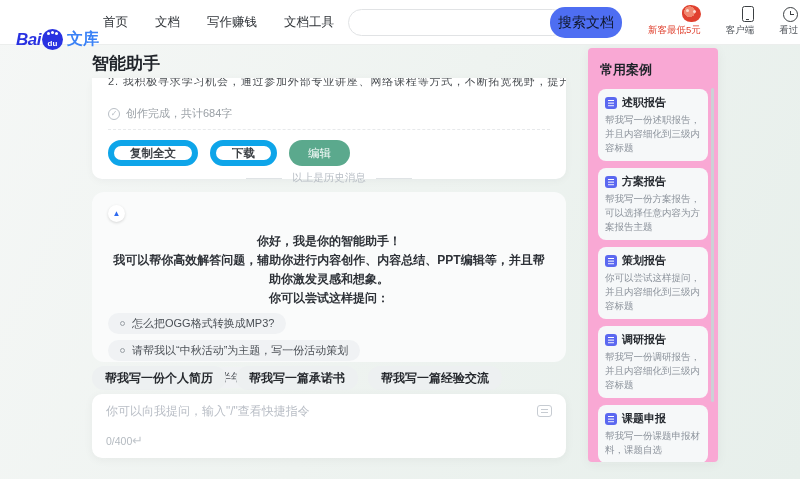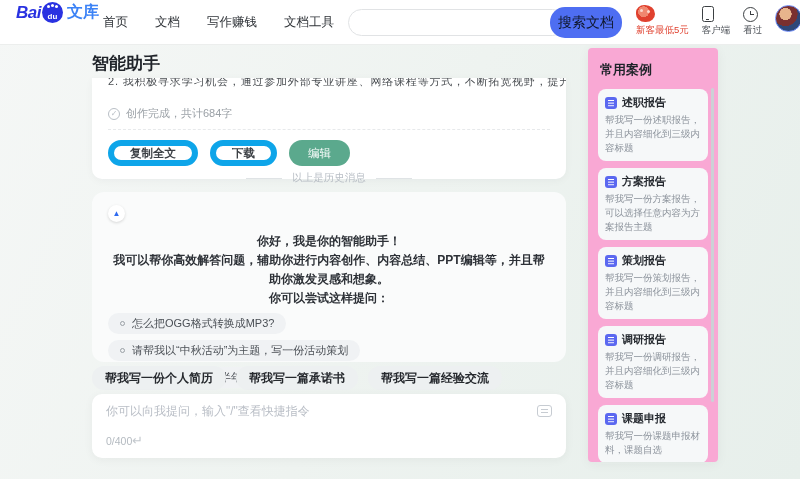--- a/index.html
+++ b/index.html
@@ -5,37 +5,37 @@
   * { box-sizing: border-box; margin: 0; padding: 0; }
   html,body { width:800px; height:479px; overflow:hidden; }
   body {
     font-family:"Liberation Sans","DejaVu Sans",sans-serif;
     background:linear-gradient(115deg,#f5f7f6 0%,#eef3f0 50%,#e7efeb 100%);
     position:relative; color:#333;
   }
   
   .header { position:absolute; top:0; left:0; width:800px; height:45px;
     background:#fff; border-bottom:1px solid #eceeed; z-index:10; }
-  .logo { position:absolute; left:16px; top:2px; display:flex; align-items:center; cursor:pointer; }
+  .logo { position:absolute; left:16px; top:29px; display:flex; align-items:center; cursor:pointer; }
   .logo-bai { color:#2932e1; font-weight:700; font-size:17px; font-style:italic; letter-spacing:-0.5px; }
   .logo-paw { width:21px; height:21px; border-radius:50%; background:#2932e1; margin:0 1px;
     position:relative; display:flex; align-items:flex-end; justify-content:center; }
   .logo-paw::before { content:""; position:absolute; top:3px; left:5px; width:3px; height:3px;
     border-radius:50%; background:#fff; box-shadow:4px -1px 0 #fff, 8px 0 0 #fff; }
   .logo-paw span { color:#fff; font-size:8px; font-weight:700; margin-bottom:2px; }
   .logo-wenku { color:#3b82f6; font-weight:700; font-size:16px; margin-left:3px; }
   .nav { position:absolute; left:103px; top:0; height:45px; display:flex; align-items:center; gap:27px; }
   .nav-item { font-size:12.5px; color:#2f3338; cursor:pointer; white-space:nowrap; }
   .searchbar { position:absolute; left:348px; top:8px; height:29px; display:flex; align-items:center; }
   .search-input { width:218px; height:27px; border:1px solid #e1e3e5; border-radius:14px;
     padding:0 16px; font-size:12px; outline:none; color:#333; background:#fff; }
   .search-btn { height:31px; width:72px; margin-left:-16px; background:#4e6ef2; color:#0f172a;
     border:none; border-radius:15px; font-size:14px; cursor:pointer; font-family:inherit; }
   .header-right { position:absolute; left:636px; top:5px; display:flex; gap:13px; align-items:flex-start; }
-  .hicon-item { display:flex; flex-direction:column; align-items:flex-start; width:auto; cursor:pointer; }
+  .hicon-item { display:flex; flex-direction:column; align-items:flex-end; width:auto; cursor:pointer;margin-left:12px; }
   .hicon-label { font-size:9.5px; color:#50555b; margin-top:2px; white-space:nowrap; }
   .hicon-label.red { color:#e0412f; }
   .promo-glyph { width:19px; height:17px; background:radial-gradient(circle at 40% 40%,#f0876f 0 35%,#e0412f 36% 100%);
     border-radius:45% 55% 50% 50%; position:relative; }
   .promo-glyph::after { content:""; position:absolute; left:4px; top:4px; width:3px; height:3px;
     border-radius:50%; background:#fbd9cd; box-shadow:7px 1px 0 #fbd9cd; }
   .phone-glyph { width:12px; height:16px; border:1.4px solid #3c4043; border-radius:2.5px; position:relative; margin-top:1px; }
   .phone-glyph::after { content:""; position:absolute; bottom:1px; left:3.2px; width:3px; height:1.4px; background:#3c4043; }
   .clock-glyph { width:15px; height:15px; border:1.4px solid #3c4043; border-radius:50%; position:relative; margin-top:2px; }
   .clock-glyph::after { content:""; position:absolute; left:5.5px; top:2.5px; width:1.4px; height:4.5px; background:#3c4043; }
@@ -218,21 +218,21 @@
           <span class="case-glyph"></span>
         <span class="case-title">方案报告</span>
         </div>
       <div class="case-desc">帮我写一份方案报告，可以选择任意内容为方案报告主题</div>
     </div>
     <div class="case-card">
       <div class="case-head">
           <span class="case-glyph"></span>
         <span class="case-title">策划报告</span>
         </div>
-      <div class="case-desc">帮我写一份策划报告，并且内容细化到三级内容标题</div>
+      <div class="case-desc">你可以尝试这样提问，并且内容细化到三级内容标题</div>
     </div>
     <div class="case-card">
       <div class="case-head">
           <span class="case-glyph"></span>
         <span class="case-title">调研报告</span>
         </div>
       <div class="case-desc">帮我写一份调研报告，并且内容细化到三级内容标题</div>
     </div>
     <div class="case-card">
       <div class="case-head">

